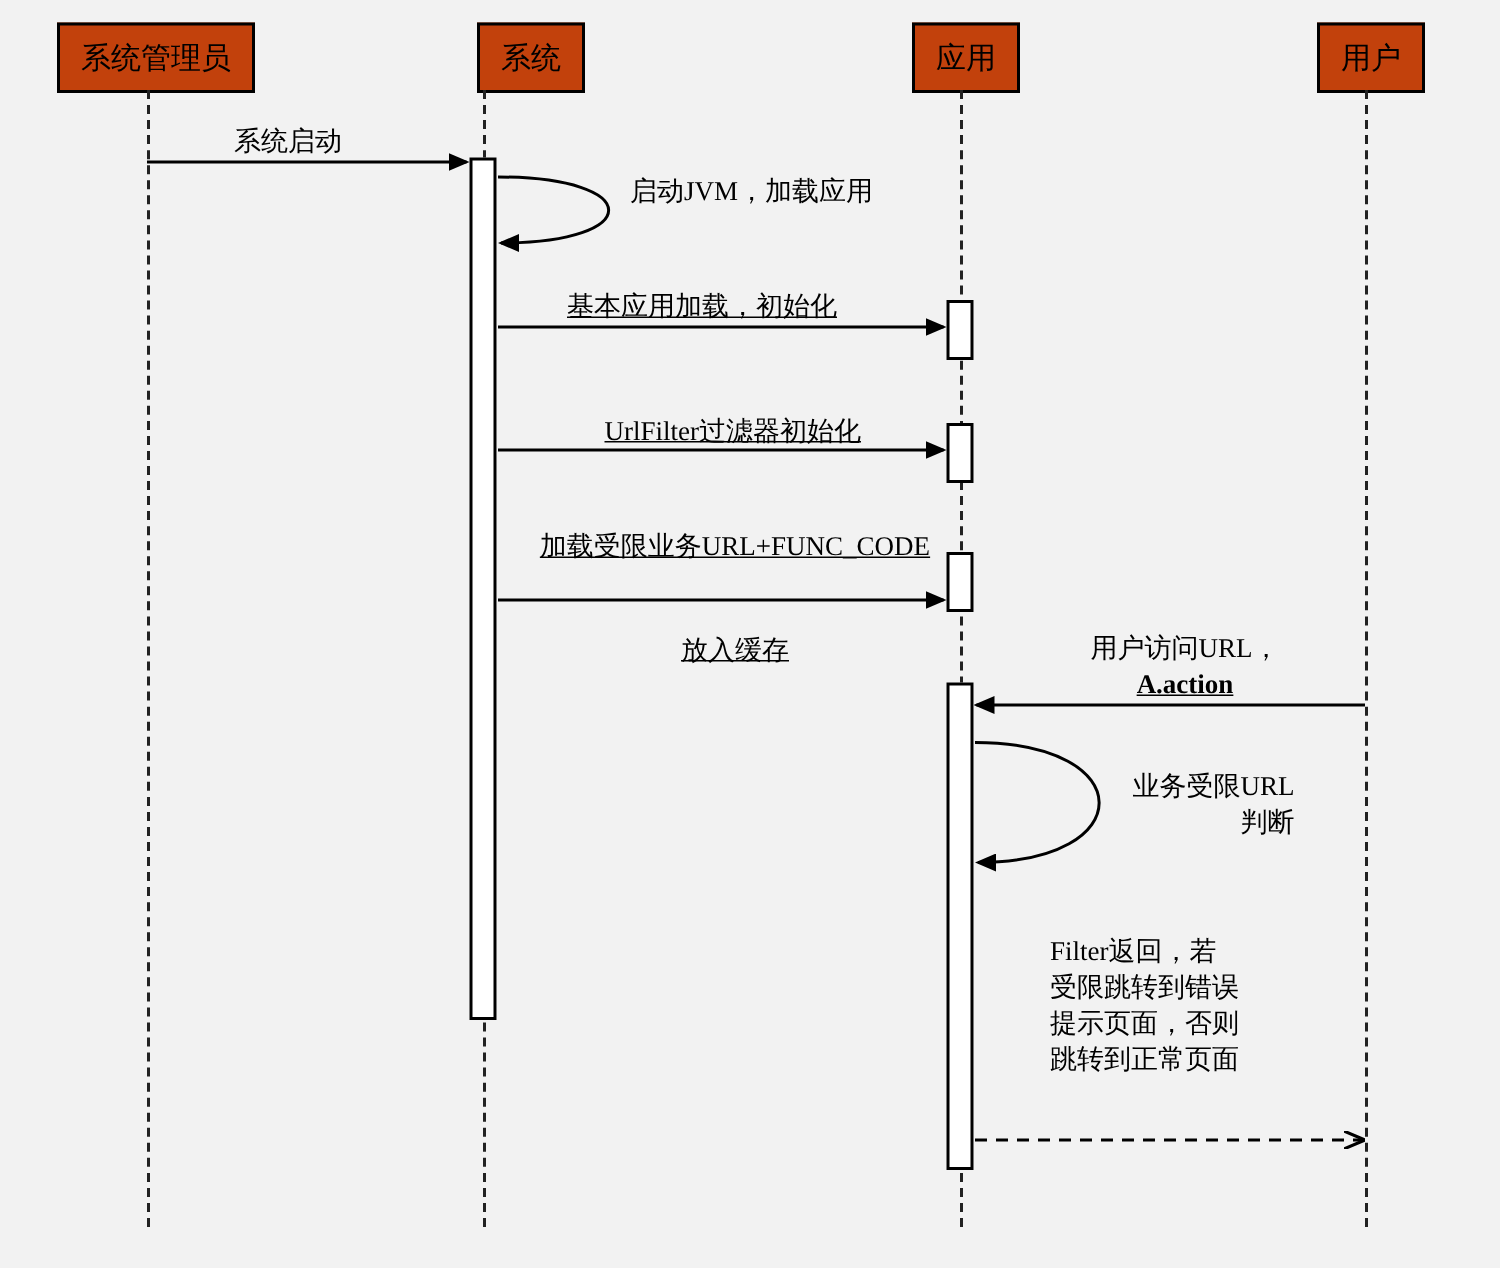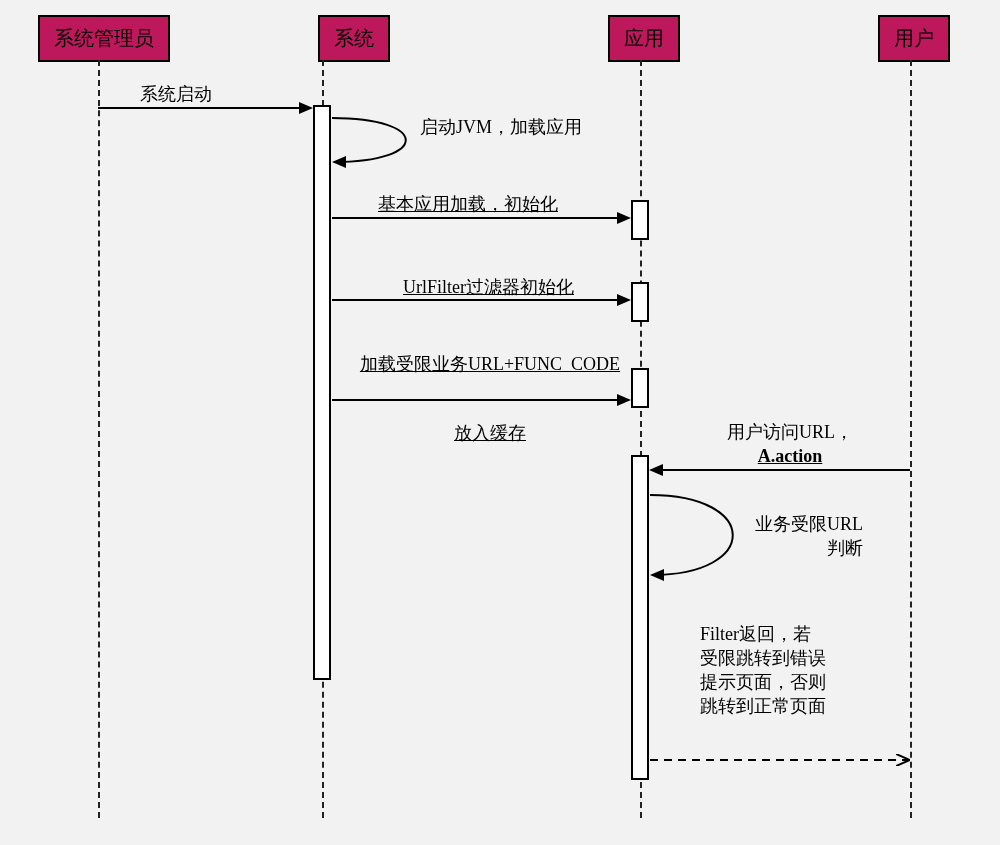--- a/index.html
+++ b/index.html
@@ -7,21 +7,21 @@
     width: 1000px;
     height: 845px;
     background: #f2f2f2;
     font-family: "SimSun", "宋体", serif;
     position: relative;
     overflow: hidden;
   }
   .actor-box {
     position: absolute;
     border: 2px solid #000;
-    background: #be185d;
+    background: #c2410c;
     padding: 8px 14px;
     font-size: 20px;
     text-align: right;
     white-space: nowrap;
   }
   .lifeline {
     position: absolute;
     width: 0;
     border-left: 2px dashed #222;
   }
@@ -91,21 +91,21 @@
 
   <line x1="332" y1="400" x2="629" y2="400" stroke="#000" stroke-width="2" marker-end="url(#arrow-solid)"></line>
 
   <line x1="910" y1="470" x2="651" y2="470" stroke="#000" stroke-width="2" marker-end="url(#arrow-solid)"></line>
 
   <path d="M 650 495 C 760 495, 760 575, 652 575" fill="none" stroke="#000" stroke-width="2" marker-end="url(#arrow-solid)"></path>
 
   <line x1="650" y1="760" x2="908" y2="760" stroke="#000" stroke-width="2" stroke-dasharray="8 6" marker-end="url(#arrow-open)"></line>
 </svg>
 
-<div class="msg-label" style="left:140px; top:82px;">
+<div class="msg-label" style="left:156px; top:82px;">
   <span>系统启动</span>
 </div>
 
 <div class="msg-label" style="left:420px; top:115px;">
   <span>启动JVM，加载应用</span>
 </div>
 
 <div class="msg-label" style="left:378px; top:192px; text-decoration: underline;">
   <span>基本应用加载，初始化</span>
 </div>

